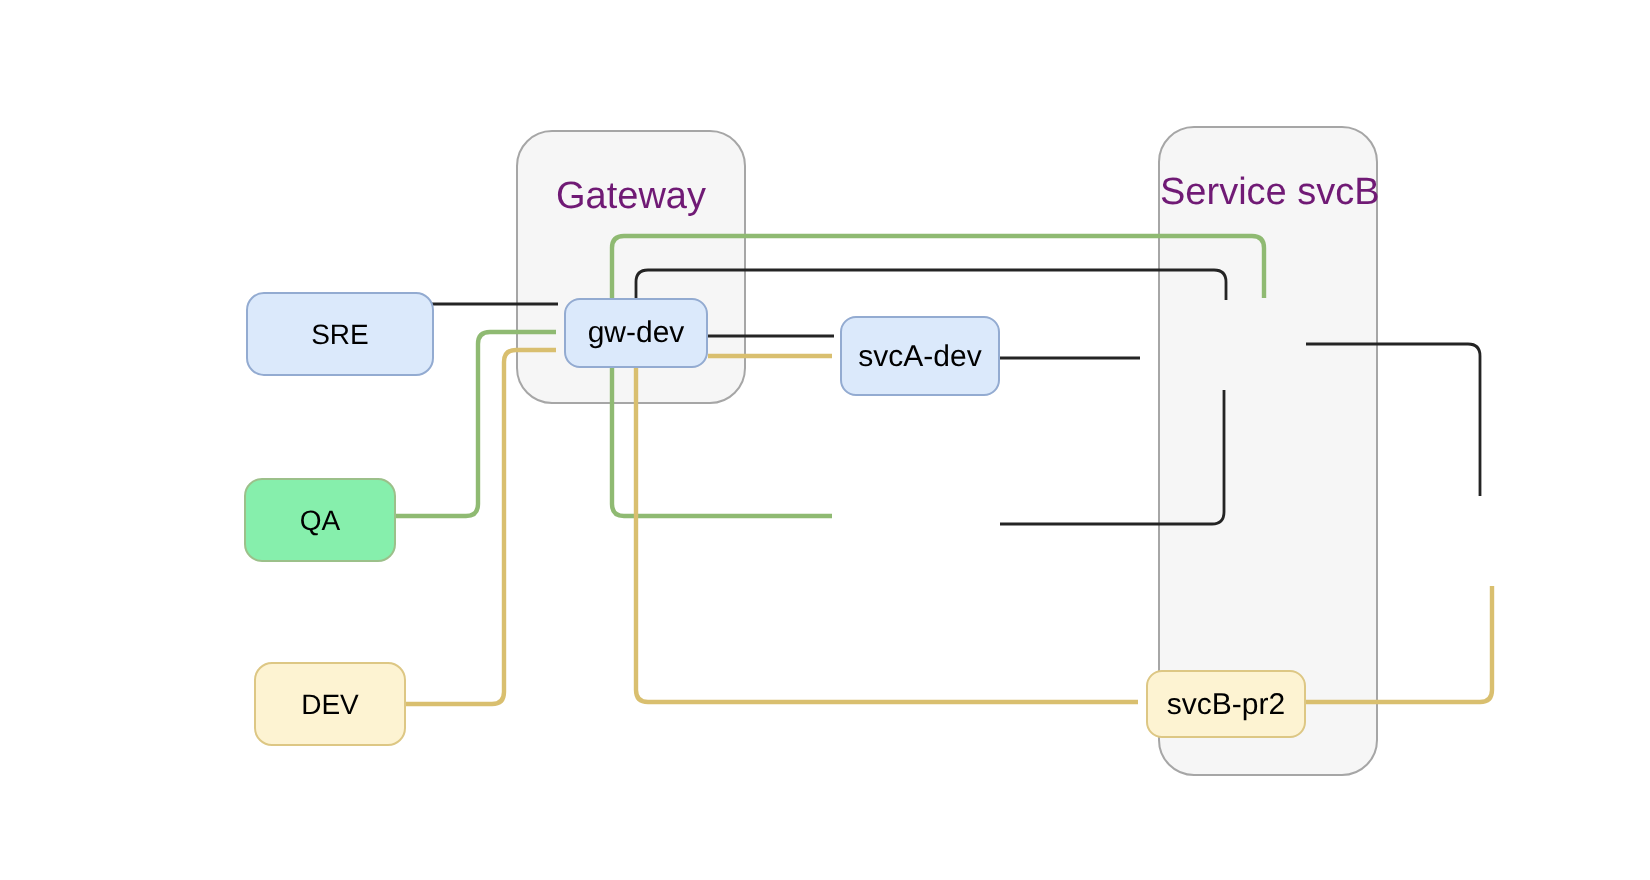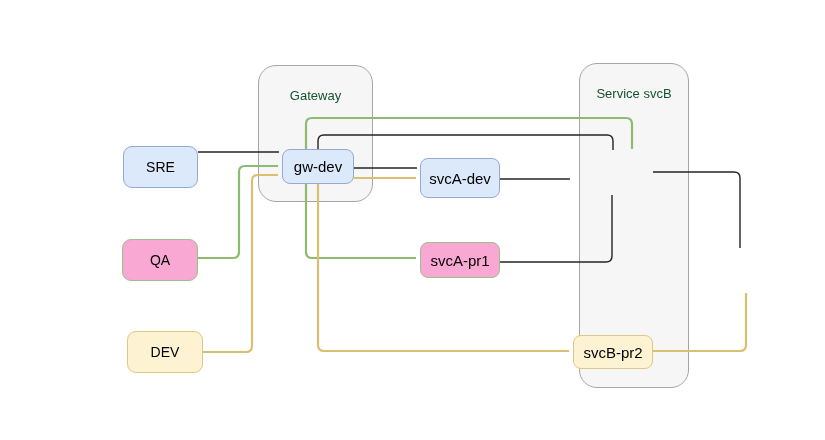--- a/index.html
+++ b/index.html
@@ -6,29 +6,29 @@
   .canvas{
     position:relative;width:825px;height:440px;background:#ffffff;overflow:hidden;
     font-family:"Liberation Sans", sans-serif;color:#000;
   }
   .container{
     position:absolute;background:#f6f6f6;border:1px solid #a6a6a6;border-radius:18px;
     box-sizing:border-box;z-index:1;
   }
   .container-label{
     position:absolute;top:22px;left:0;right:0;text-align:center;
-    font-size:13px;color:#14532d;white-space:nowrap;
+    font-size:19px;color:#701a75;white-space:nowrap;
   }
   .node{
     position:absolute;display:flex;align-items:center;justify-content:center;
     box-sizing:border-box;border-radius:8px;font-size:15px;z-index:3;white-space:nowrap;
   }
   .actor{border-radius:9px;font-size:14px;}
   .blue  {background:#dbe9fb;border:1.5px solid #93abd1;}
-  .green {background:#f9a8d4;border:1.5px solid #9cc08a;}
+  .green {background:#86efac;border:1.5px solid #9cc08a;}
   .yellow{background:#fdf3d2;border:1.5px solid #ddc784;}
   svg.edges{position:absolute;left:0;top:0;z-index:2;}
   svg.edges path{fill:none;}
   .e-black {stroke:#242424;stroke-width:1.4;}
   .e-green {stroke:#8fba72;stroke-width:2.2;}
   .e-yellow{stroke:#d9bf6f;stroke-width:2.2;}
 </style>
 </head>
 <body>
 
@@ -66,36 +66,33 @@
 
     <path class="e-green" marker-end="url(#arrG)" d="M306,184 V252 Q306,258 312,258 H416"></path>
     <path class="e-yellow" marker-end="url(#arrY)" d="M318,184 V345 Q318,351 324,351 H569"></path>
 
     <path class="e-black" marker-end="url(#arrB)" d="M500,179 H570"></path>
     <path class="e-black" marker-end="url(#arrB)" d="M500,262 H606 Q612,262 612,256 V195"></path>
     <path class="e-black" marker-end="url(#arrB)" d="M653,172 H734 Q740,172 740,178 V248"></path>
     <path class="e-yellow" marker-end="url(#arrY)" d="M653,351 H740 Q746,351 746,345 V293"></path>
   </svg>
 
-  <div class="node actor blue" style="left:123px;top:146px;width:75px;height:42px;">
+  <div class="node actor blue" style="left:123px;top:146px;width:94px;height:42px;">
     <span>SRE</span>
   </div>
   <div class="node actor green" style="left:122px;top:239px;width:76px;height:42px;">
     <span>QA</span>
   </div>
   <div class="node actor yellow" style="left:127px;top:331px;width:76px;height:42px;">
     <span>DEV</span>
   </div>
 
   <div class="node blue" style="left:282px;top:149px;width:72px;height:35px;">
     <span>gw-dev</span>
   </div>
   <div class="node blue" style="left:420px;top:158px;width:80px;height:40px;">
     <span>svcA-dev</span>
   </div>
-  <div class="node green" style="left:420px;top:242px;width:80px;height:36px;">
-    <span>svcA-pr1</span>
-  </div>
   <div class="node yellow" style="left:573px;top:335px;width:80px;height:34px;">
     <span>svcB-pr2</span>
   </div>
 
 </div>
 
 </body></html>

